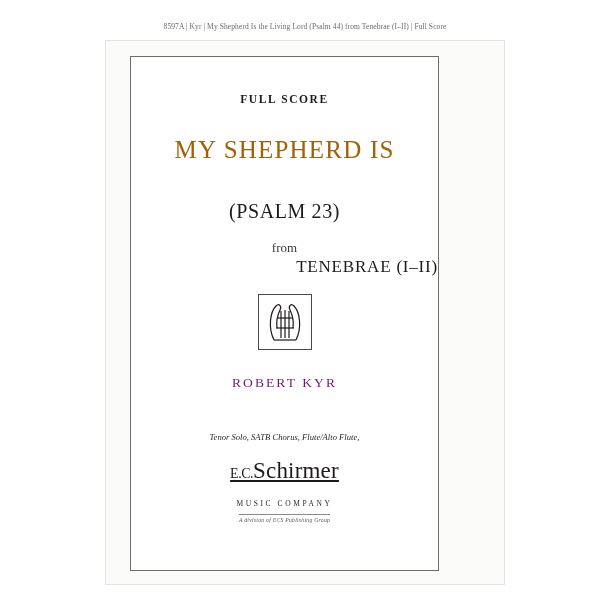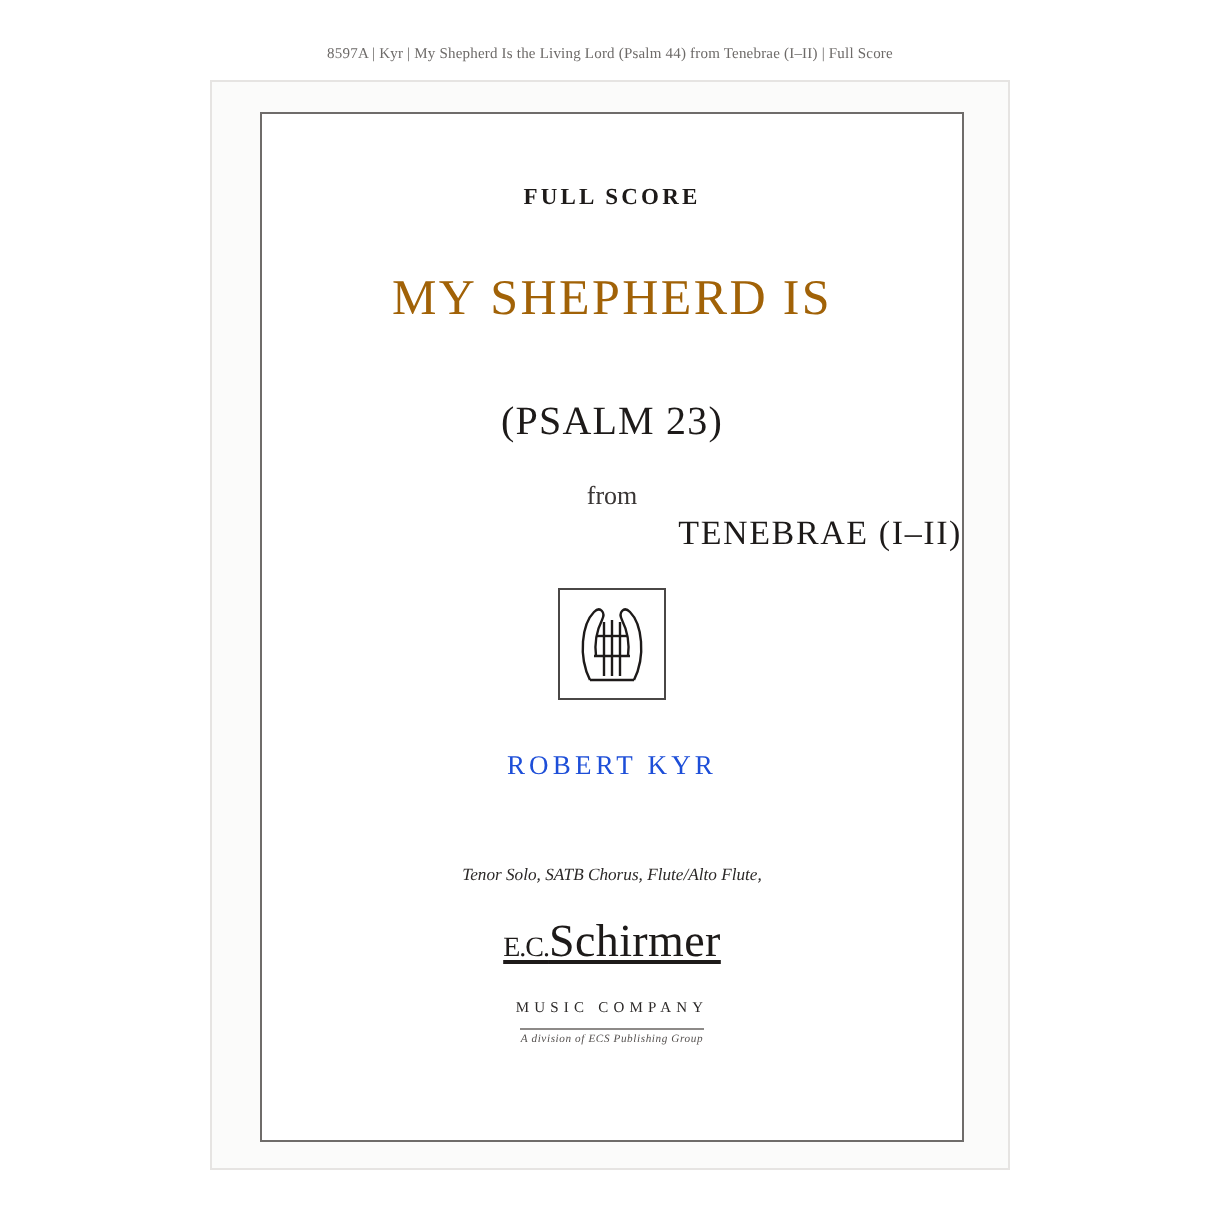--- a/index.html
+++ b/index.html
@@ -39,21 +39,21 @@
     width: 400px;
     height: 545px;
     background: #fbfbfa;
     border: 1px solid #e6e4e2;
     box-sizing: border-box;
   }
   .cover-inner {
     position: absolute;
     top: 15px;
     left: 24px;
-    width: 352px;
+    width: 309px;
     height: 515px;
     border: 1px solid #6f6c6a;
     box-sizing: border-box;
     background: #ffffff;
   }
   .full-score {
     position: absolute;
     top: 36px;
     left: 0;
     width: 100%;
@@ -122,21 +122,21 @@
     margin: 3px auto 0 auto;
   }
   .composer {
     position: absolute;
     top: 318px;
     left: 0;
     width: 100%;
     text-align: center;
     font-size: 13.5px;
     letter-spacing: 2.1px;
-    color: #1d4ed8;
+    color: #701a75;
   }
   .instrumentation {
     position: absolute;
     top: 374px;
     left: 0;
     width: 100%;
     text-align: center;
     font-size: 8.6px;
     font-style: italic;
     line-height: 12.5px;

